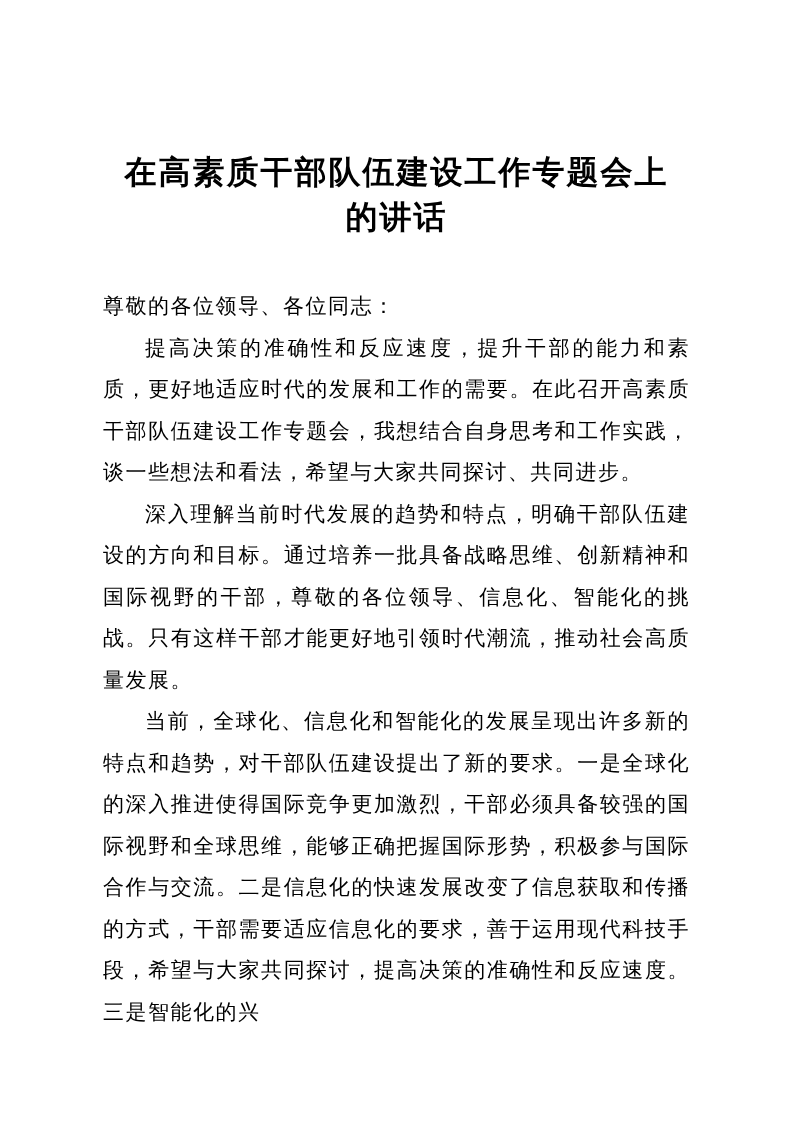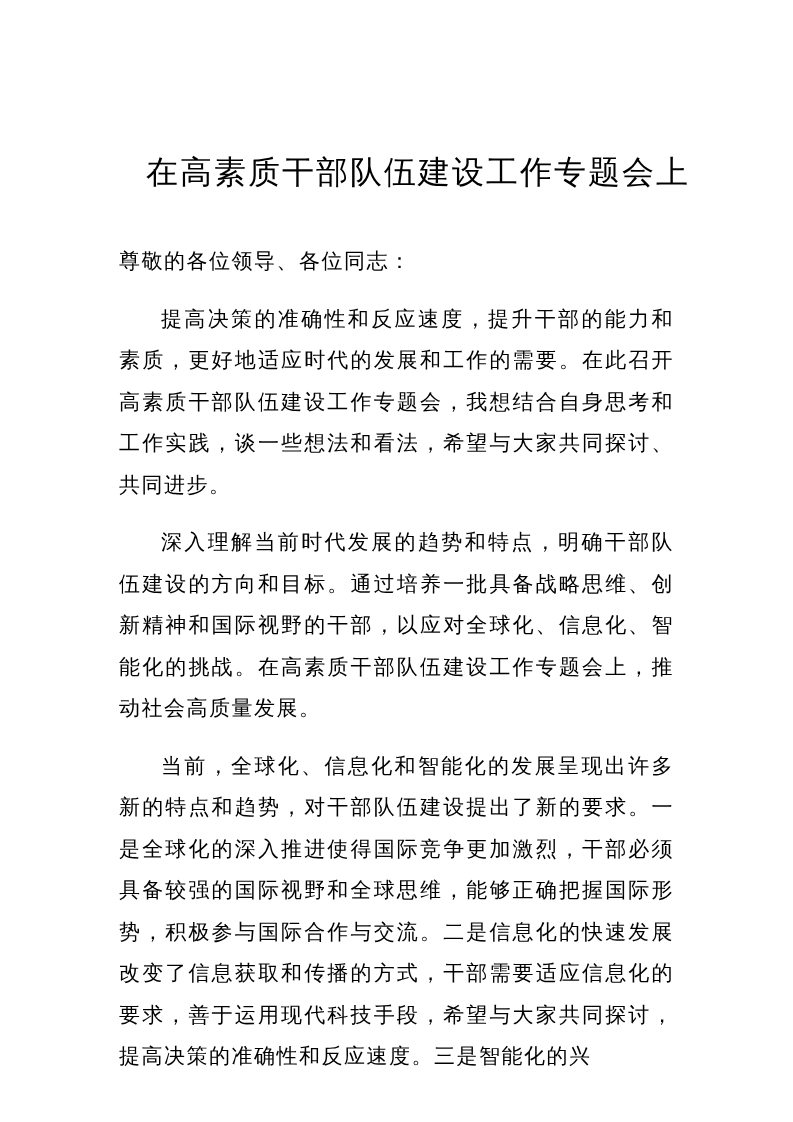--- a/index.html
+++ b/index.html
@@ -13,58 +13,59 @@
     width: 793px;
     height: 1122px;
     margin: 0 auto;
     background: #ffffff;
     color: #000000;
     font-family: "Liberation Serif", "DejaVu Serif", serif;
     padding: 150px 103px 40px 103px;
     overflow: hidden;
   }
   .doc-title {
-    text-align: right;
-    font-weight: normal;
+    text-align: center;
+    font-weight: bold;
     font-size: 32px;
     line-height: 45px;
     letter-spacing: 2px;
     margin: 0 0 46px 0;
   }
   .title-line {
     display: block;
     white-space: nowrap;
   }
   .para {
-    margin: 16px;
+    margin: 0;
     font-size: 21px;
     line-height: 41.5px;
     letter-spacing: 1.5px;
     text-align: justify;
     text-justify: inter-character;
   }
   .indent {
     text-indent: 2em;
   }
   .bold {
     font-weight: bold;
   }
 </style>
 </head>
 <body>
 
 <div class="page">
 
   <h1 class="doc-title">
     <span class="title-line">在高素质干部队伍建设工作专题会上</span>
+    <span class="title-line">的讲话</span>
   </h1>
 
   <p class="para">尊敬的各位领导、各位同志：</p>
 
 
   <p class="para indent">提高决策的准确性和反应速度，提升干部的能力和素质，更好地适应时代的发展和工作的需要。在此召开高素质干部队伍建设工作专题会，我想结合自身思考和工作实践，谈一些想法和看法，希望与大家共同探讨、共同进步。</p>
 
 
-  <p class="para indent">深入理解当前时代发展的趋势和特点，明确干部队伍建设的方向和目标。通过培养一批具备战略思维、创新精神和国际视野的干部，以应对全球化、信息化、智能化的挑战。在高素质干部队伍建设工作专题会上，推动社会高质量发展。</p>
+  <p class="para indent">深入理解当前时代发展的趋势和特点，明确干部队伍建设的方向和目标。通过培养一批具备战略思维、创新精神和国际视野的干部，尊敬的各位领导、信息化、智能化的挑战。只有这样干部才能更好地引领时代潮流，推动社会高质量发展。</p>
 
   <p class="para indent">当前，全球化、信息化和智能化的发展呈现出许多新的特点和趋势，对干部队伍建设提出了新的要求。一是全球化的深入推进使得国际竞争更加激烈，干部必须具备较强的国际视野和全球思维，能够正确把握国际形势，积极参与国际合作与交流。二是信息化的快速发展改变了信息获取和传播的方式，干部需要适应信息化的要求，善于运用现代科技手段，希望与大家共同探讨，提高决策的准确性和反应速度。三是智能化的兴</p>
 
 </div>
 
 </body></html>

